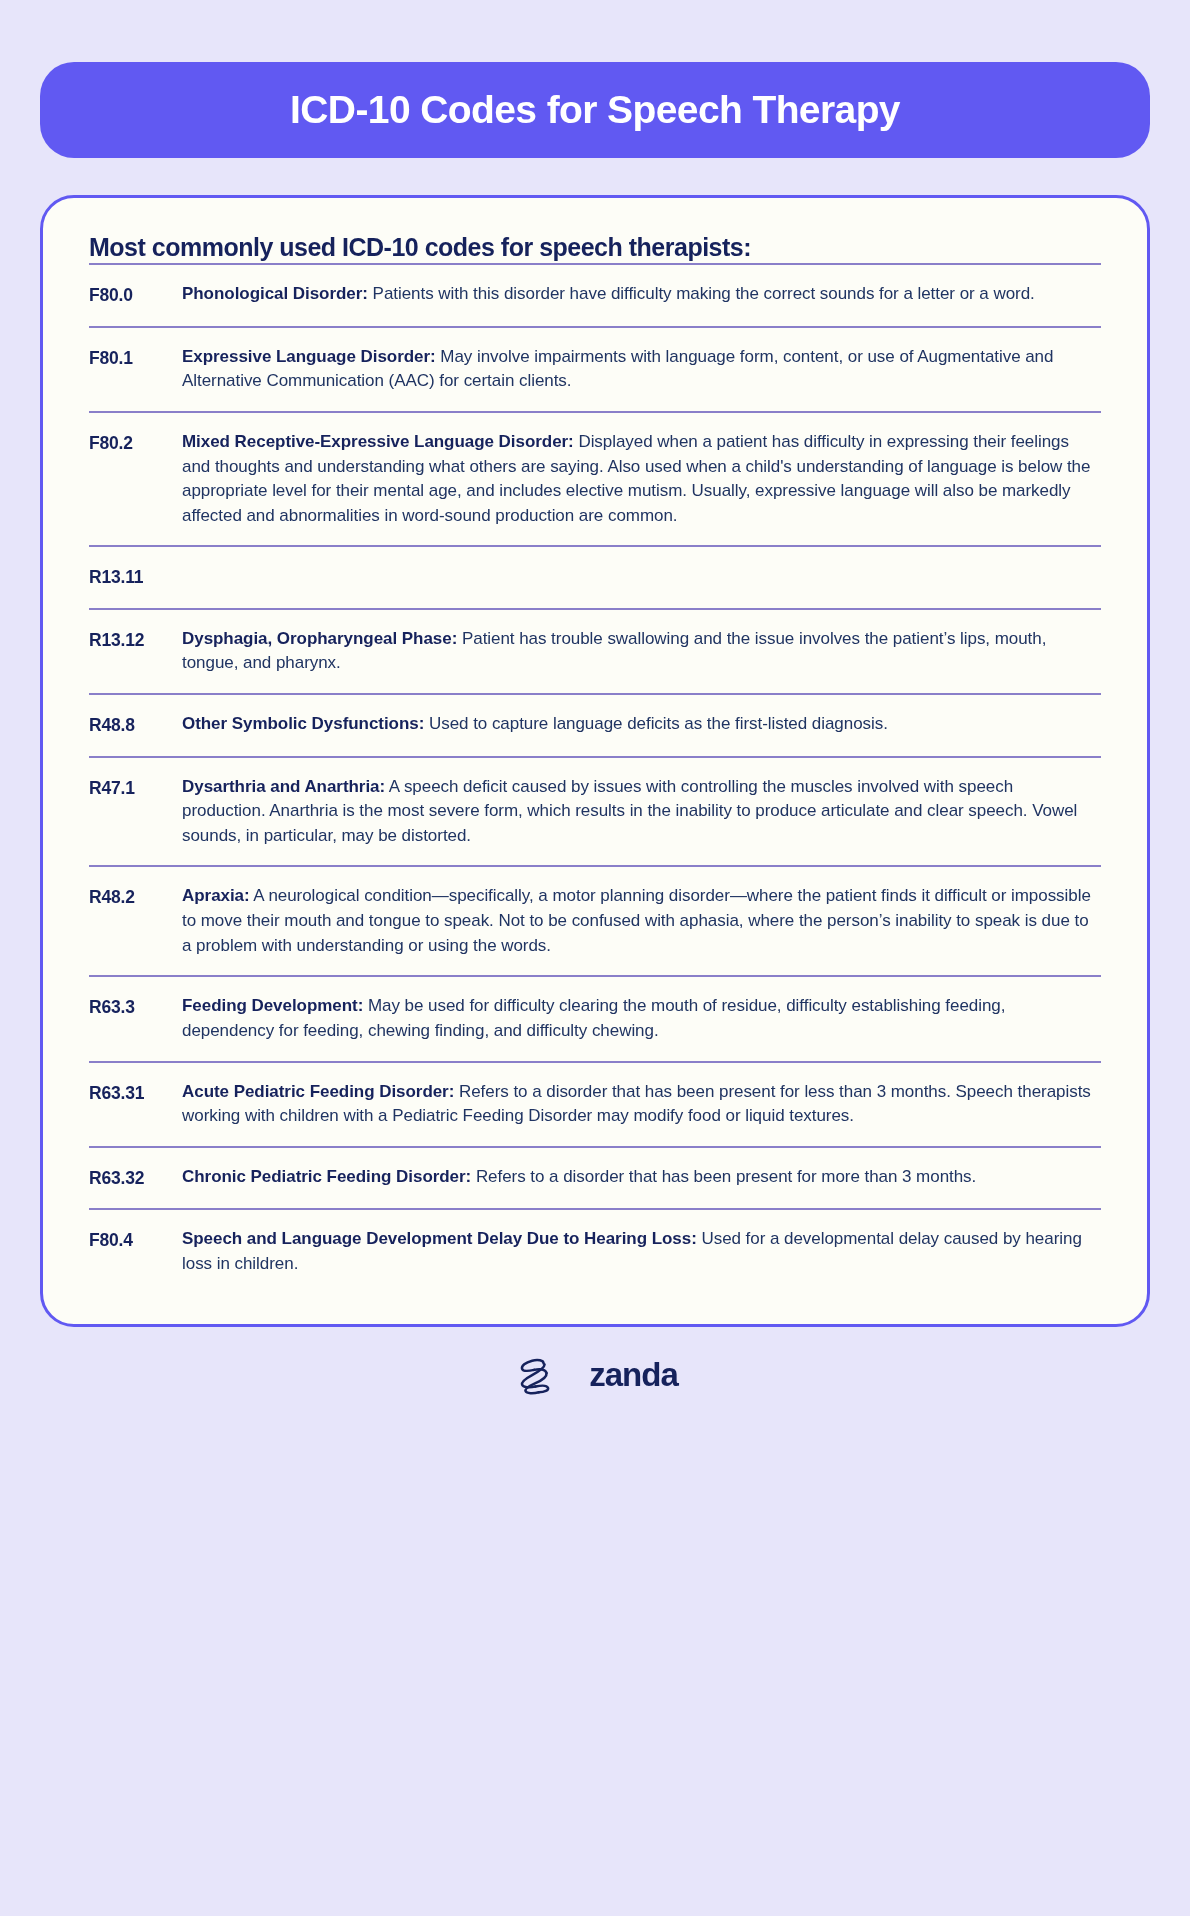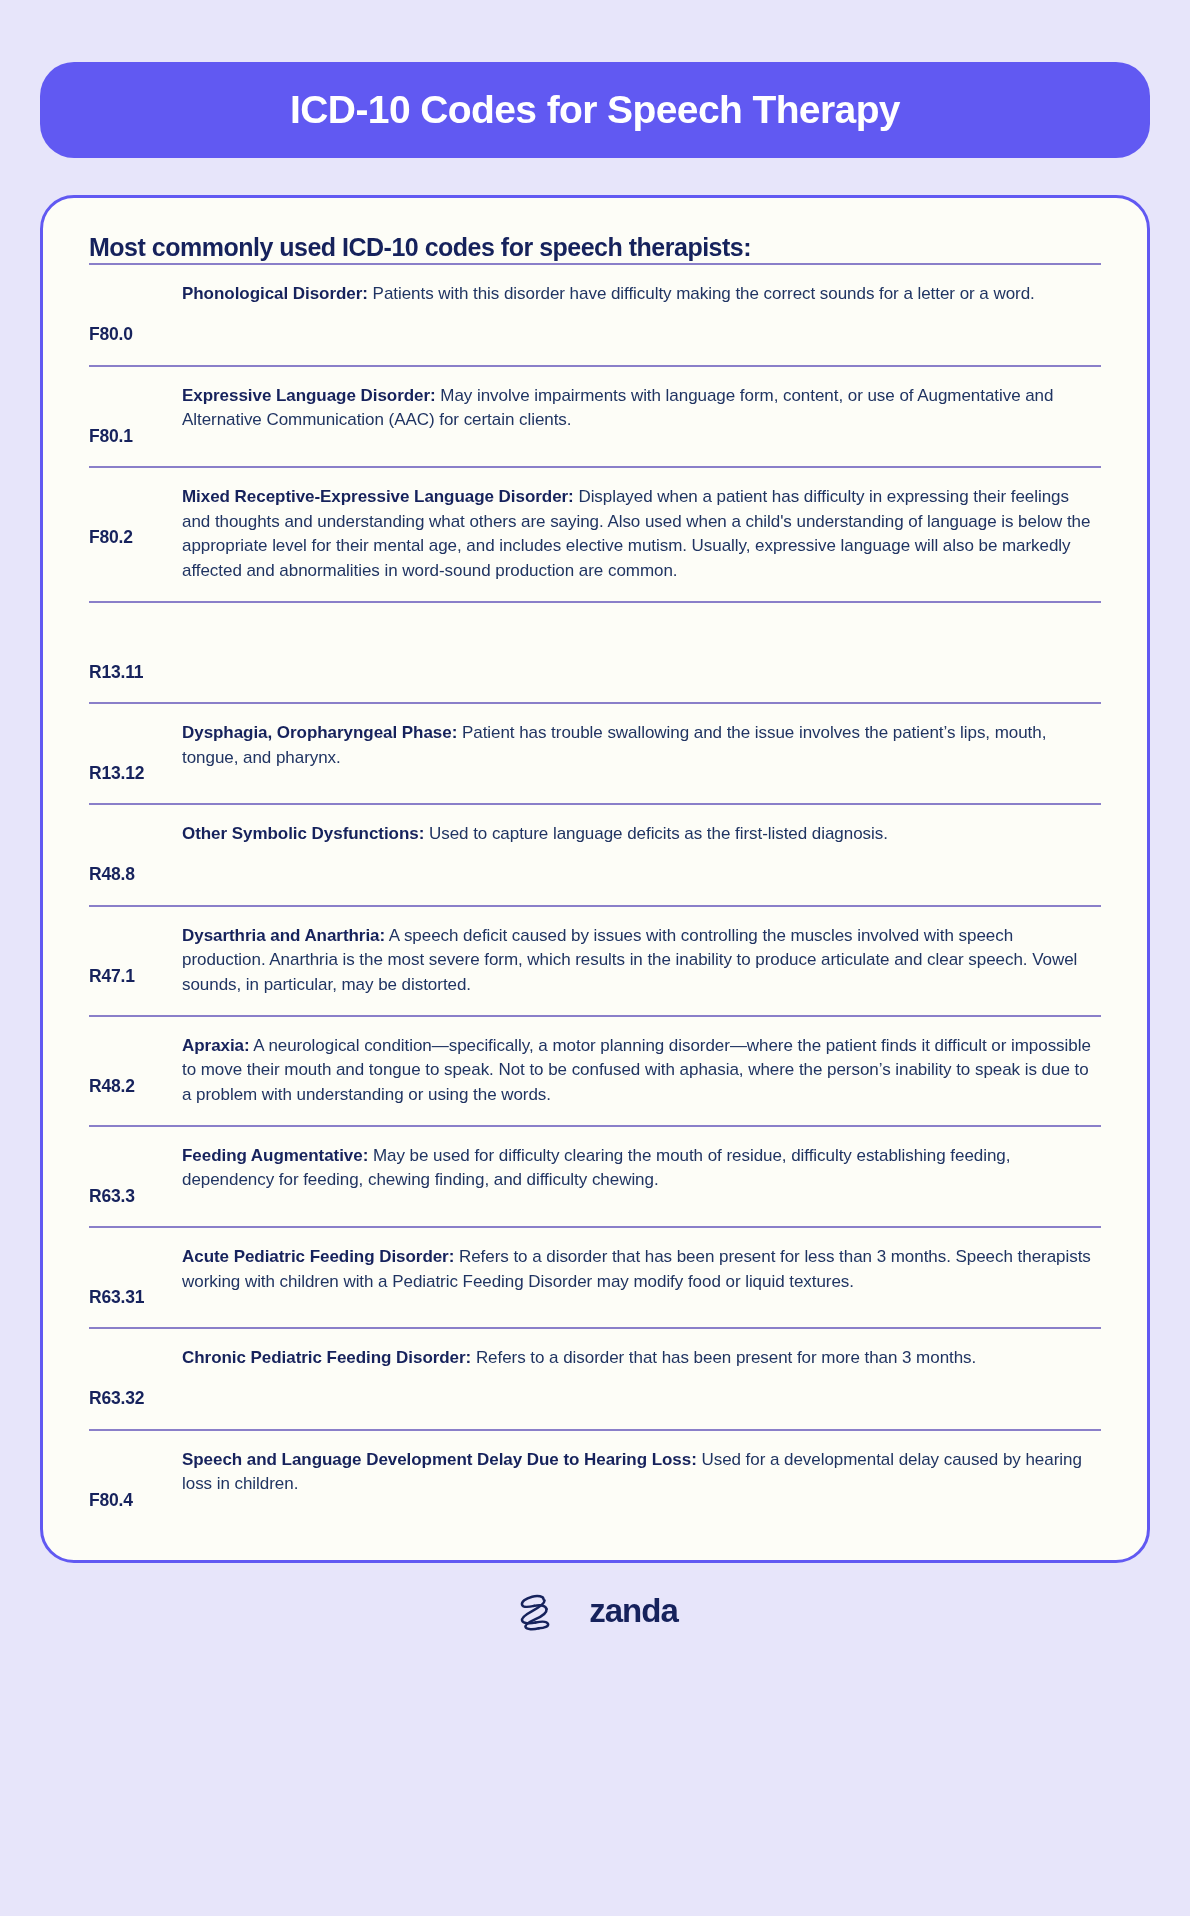--- a/index.html
+++ b/index.html
@@ -80,21 +80,20 @@
   }
 
   .code-id {
     flex: 0 0 93px;
     font-size: 17.5px;
     font-weight: bold;
     color: #16225c;
     line-height: 1.45;
     letter-spacing: -0.2px;
     padding-top: 1px;
-    margin-top: 39px;
   }
 
   .code-desc {
     flex: 1 1 auto;
     font-size: 17px;
     color: #203462;
     line-height: 1.45;
     letter-spacing: -0.05px;
   }
 
@@ -167,21 +166,21 @@
         <div class="code-row">
           <div class="code-id">R47.1</div>
           <div class="code-desc"><span class="code-term">Dysarthria and Anarthria:</span><span> A speech deficit caused by issues with controlling the muscles involved with speech production. Anarthria is the most severe form, which results in the inability to produce articulate and clear speech. Vowel sounds, in particular, may be distorted.</span></div>
         </div>
         <div class="code-row">
           <div class="code-id">R48.2</div>
           <div class="code-desc"><span class="code-term">Apraxia:</span><span> A neurological condition—specifically, a motor planning disorder—where the patient finds it difficult or impossible to move their mouth and tongue to speak. Not to be confused with aphasia, where the person’s inability to speak is due to a problem with understanding or using the words.</span></div>
         </div>
         <div class="code-row">
           <div class="code-id">R63.3</div>
-          <div class="code-desc"><span class="code-term">Feeding Augmentative:</span><span> May be used for difficulty clearing the mouth of residue, difficulty establishing feeding, dependency for feeding, chewing finding, and difficulty chewing.</span></div>
+          <div class="code-desc"><span class="code-term">Feeding Development:</span><span> May be used for difficulty clearing the mouth of residue, difficulty establishing feeding, dependency for feeding, chewing finding, and difficulty chewing.</span></div>
         </div>
         <div class="code-row">
           <div class="code-id">R63.31</div>
           <div class="code-desc"><span class="code-term">Acute Pediatric Feeding Disorder:</span><span> Refers to a disorder that has been present for less than 3 months. Speech therapists working with children with a Pediatric Feeding Disorder may modify food or liquid textures.</span></div>
         </div>
         <div class="code-row">
           <div class="code-id">R63.32</div>
           <div class="code-desc"><span class="code-term">Chronic Pediatric Feeding Disorder:</span><span> Refers to a disorder that has been present for more than 3 months.</span></div>
         </div>
         <div class="code-row">

